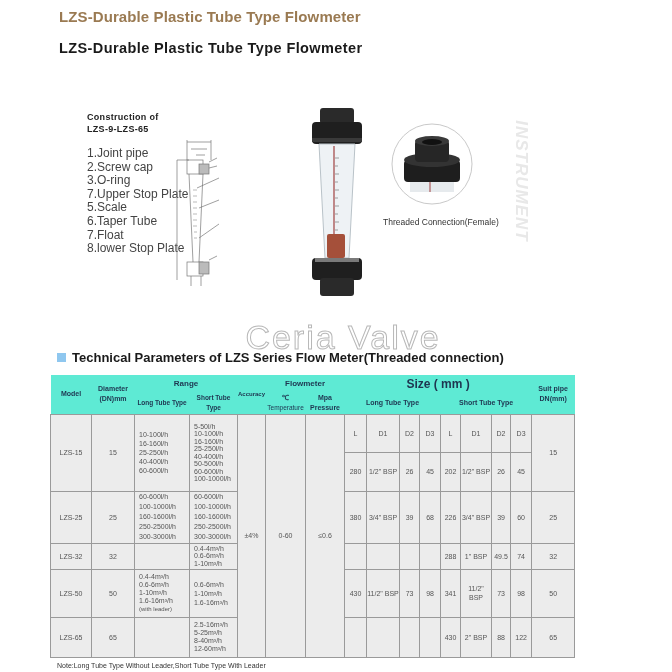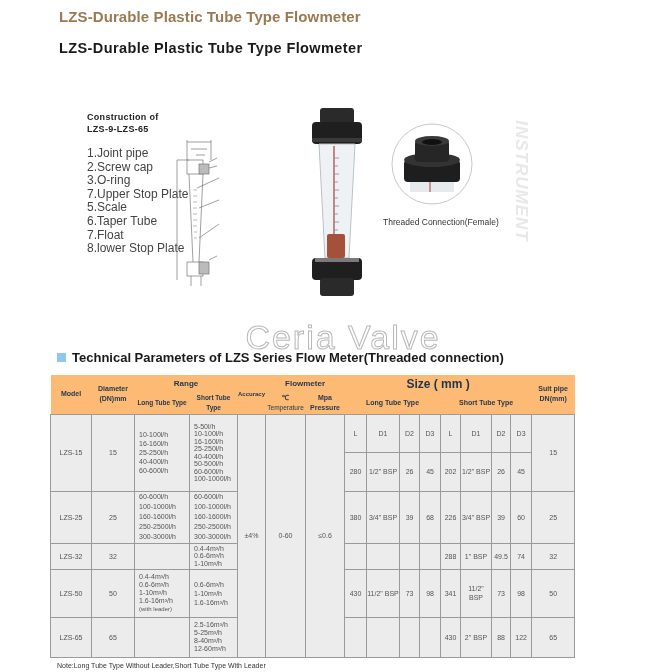--- a/index.html
+++ b/index.html
@@ -10,21 +10,21 @@
   .cons-title{left:80px;top:111px;font-size:9px;font-weight:bold;line-height:12px;color:#222;letter-spacing:0.3px;}
   .parts{left:80px;top:147px;font-size:12px;line-height:13.6px;color:#444;}
   .parts div{white-space:nowrap;}
   .threaded{left:376px;top:217px;font-size:8.5px;color:#333;}
   .instrument{left:506px;top:96px;width:16px;height:170px;}
   .instrument span{position:absolute;left:50%;top:50%;transform:translate(-50%,-50%) rotate(90deg);font-size:17px;font-weight:bold;font-style:italic;color:#e8e8e8;letter-spacing:1px;white-space:nowrap;}
   .watermark{left:0;width:672px;top:318px;text-align:center;font-size:34px;color:#fff;-webkit-text-stroke:1px #b8b8b8;letter-spacing:2px;}
   .section{left:50px;top:350px;font-size:13px;font-weight:bold;color:#1a1a1a;display:flex;align-items:center;gap:6px;}
   .section .sq{width:9px;height:9px;background:#8fc7ef;display:inline-block;}
   table.spec{position:absolute;left:50px;top:375px;border-collapse:collapse;table-layout:fixed;width:524px;font-size:7px;color:#555;}
-  table.spec th{background:#fdba74;color:#1e3550;font-weight:bold;border:none;padding:0;line-height:10px;}
+  table.spec th{background:#5eead4;color:#1e3550;font-weight:bold;border:none;padding:0;line-height:10px;}
   table.spec td{background:#ececec;border:1px solid #9a9a9a;text-align:center;padding:0;line-height:9px;vertical-align:middle;}
   table.spec td.left{text-align:left;padding-left:4px;}
   .hsm{font-size:6.5px;font-weight:normal;}
   .note{left:50px;top:662px;font-size:7px;color:#333;}
   svg{display:block;}
 </style>
 </head>
 <body>
 
 <div class="abs title1">LZS-Durable Plastic Tube Type Flowmeter</div>

